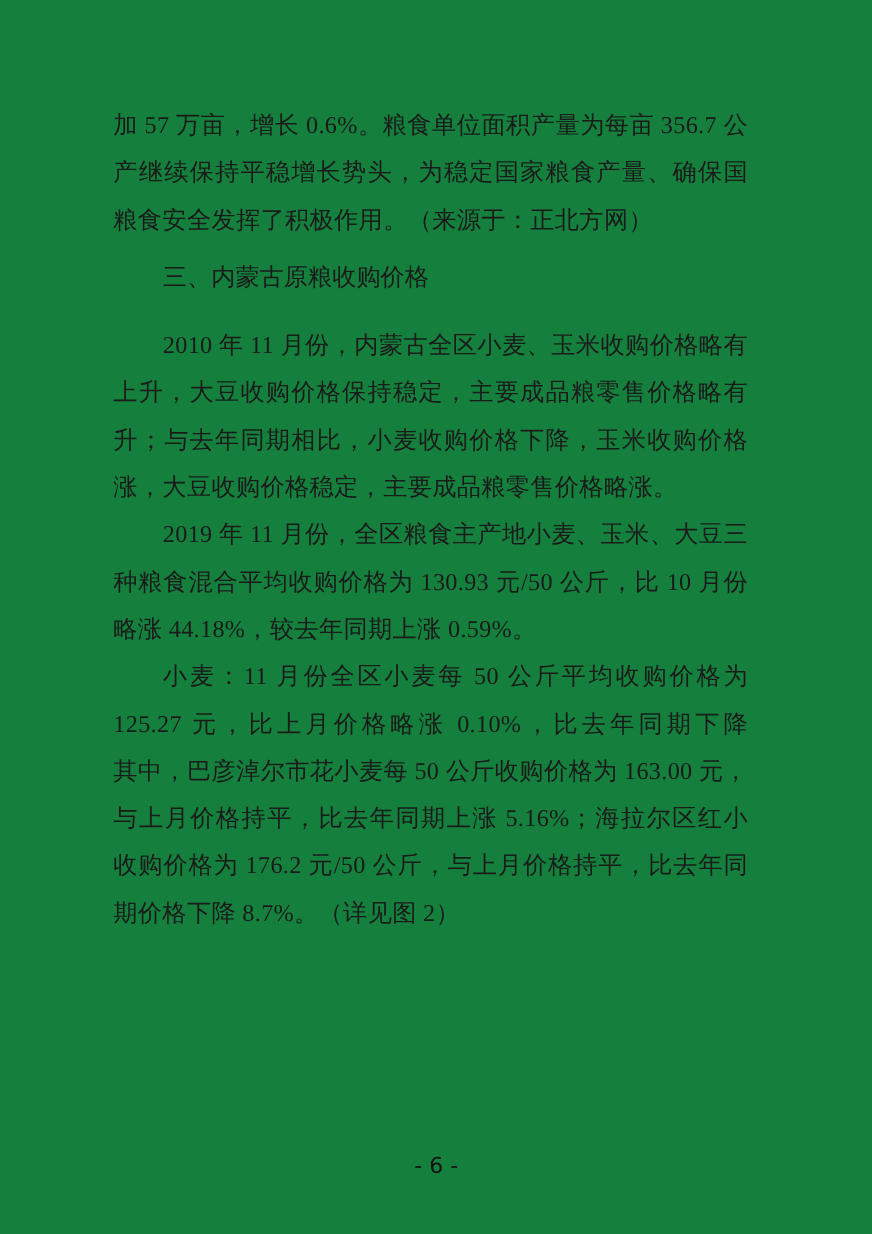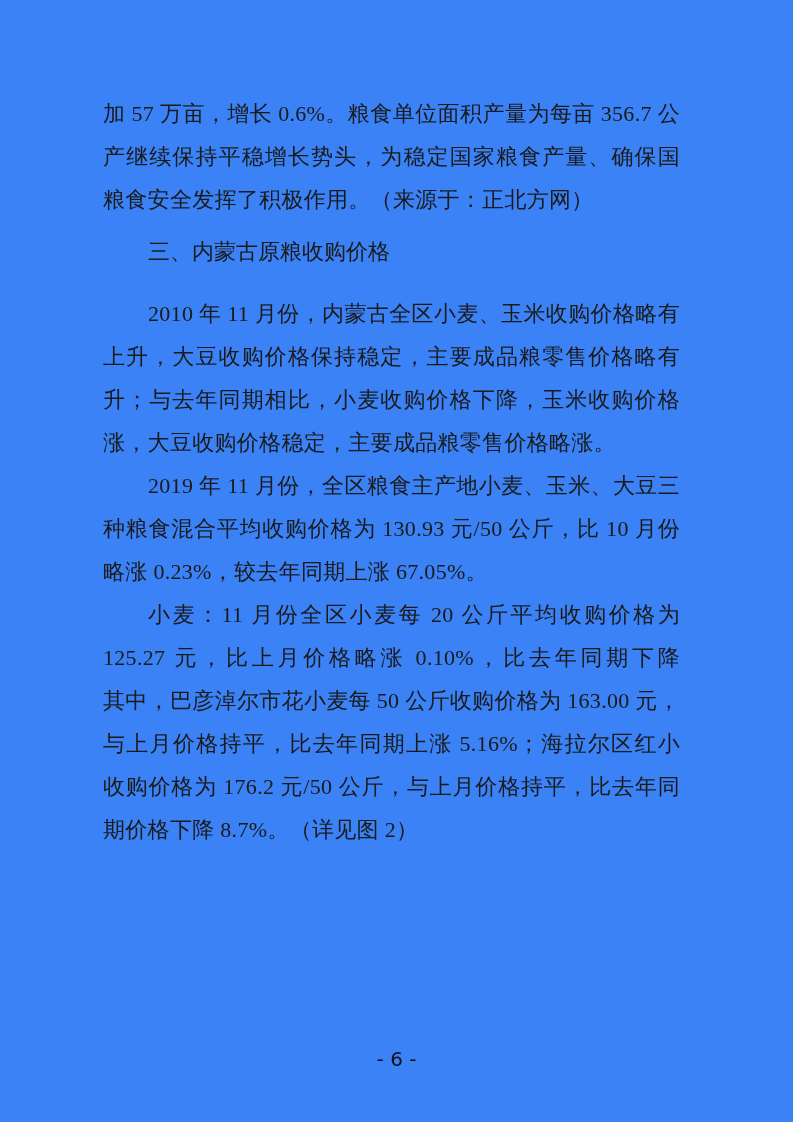--- a/index.html
+++ b/index.html
@@ -4,21 +4,21 @@
 <style>
   html, body {
     margin: 0;
     padding: 0;
     background: #ffffff;
   }
   .page {
     position: relative;
     width: 793px;
     height: 1122px;
-    background: #3b82f6;
+    background: #15803d;
     overflow: hidden;
     font-family: "Liberation Serif", "DejaVu Serif", serif;
     color: #1a1a1a;
   }
   .content {
     position: absolute;
     left: 103px;
     top: 92px;
     width: 577px;
   }
@@ -80,24 +80,24 @@
       </div>
       <div class="para body">
         <div class="line fill indent">2010 年 11 月份，内蒙古全区小麦、玉米收购价格略有</div>
         <div class="line fill">上升，大豆收购价格保持稳定，主要成品粮零售价格略有上</div>
         <div class="line fill">升；与去年同期相比，小麦收购价格下降，玉米收购价格上</div>
         <div class="line">涨，大豆收购价格稳定，主要成品粮零售价格略涨。</div>
       </div>
       <div class="para body">
         <div class="line fill indent">2019 年 11 月份，全区粮食主产地小麦、玉米、大豆三</div>
         <div class="line fill">种粮食混合平均收购价格为 130.93 元/50 公斤，比 10 月份</div>
-        <div class="line">略涨 0.23%，较去年同期上涨 67.05%。</div>
+        <div class="line">略涨 44.18%，较去年同期上涨 0.59%。</div>
       </div>
       <div class="para body">
-        <div class="line fill indent">小麦：11 月份全区小麦每 20 公斤平均收购价格为</div>
+        <div class="line fill indent">小麦：11 月份全区小麦每 50 公斤平均收购价格为</div>
         <div class="line fill">125.27 元，比上月价格略涨 0.10%，比去年同期下降 0.06%。</div>
         <div class="line fill">其中，巴彦淖尔市花小麦每 50 公斤收购价格为 163.00 元，</div>
         <div class="line fill">与上月价格持平，比去年同期上涨 5.16%；海拉尔区红小麦</div>
         <div class="line fill">收购价格为 176.2 元/50 公斤，与上月价格持平，比去年同</div>
         <div class="line">期价格下降 8.7%。（详见图 2）</div>
       </div>
     </div>
   <div class="page-number">- 6 -</div>
 </div>
 

